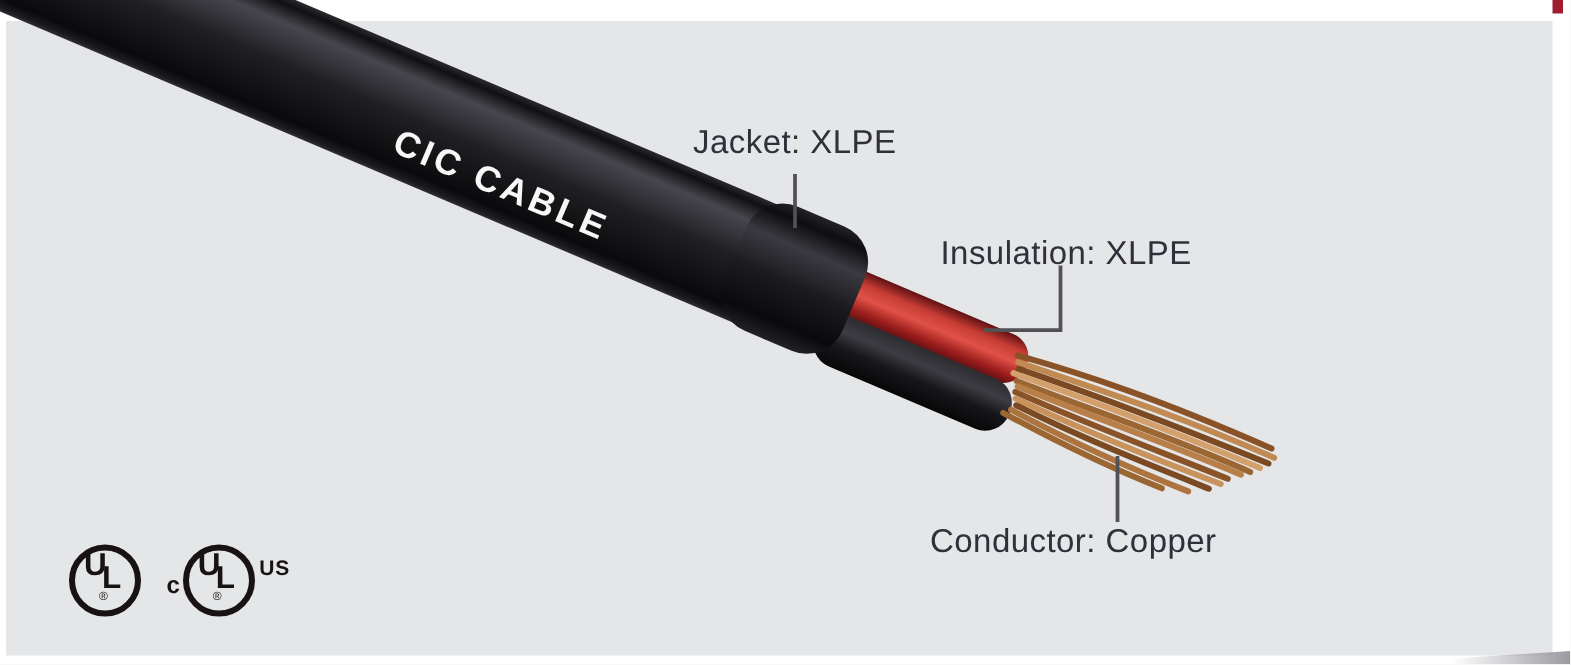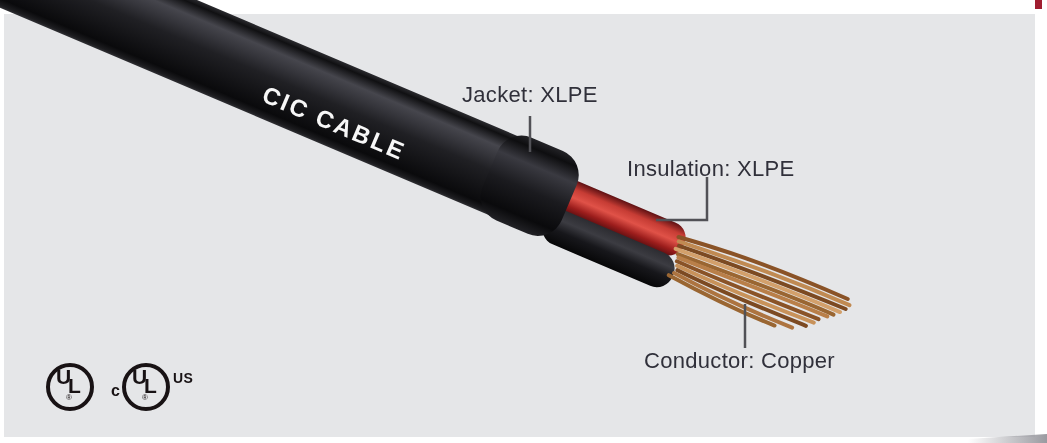--- a/index.html
+++ b/index.html
@@ -5,21 +5,21 @@
   html,body{margin:0;padding:0;background:#ffffff;}
   body{width:1047px;height:443px;position:relative;overflow:hidden;
        font-family:"Liberation Sans",sans-serif;}
   .panel{position:absolute;left:4px;top:14px;width:1031px;height:423px;
          background:#e5e6e8;z-index:0;}
   .cable-svg{position:absolute;left:0;top:0;z-index:1;pointer-events:none;}
   .callout-label{position:absolute;z-index:2;font-size:22px;font-weight:500;
                  color:#30303a;letter-spacing:0.3px;white-space:nowrap;text-align:right;}
   .label-jacket{left:462px;top:82px;}
   .label-insulation{left:627px;top:156px;}
-  .label-conductor{left:644px;top:348px;}
+  .label-conductor{left:620px;top:348px;}
 
   .corner-tab{position:absolute;left:1035px;top:0;width:7px;height:9px;
               background:#a01d30;z-index:2;}
   .page-curl{position:absolute;left:968px;top:434px;width:79px;height:9px;z-index:2;
              background:linear-gradient(to right, rgba(154,154,160,0), #9a9aa0);
              clip-path:polygon(0 55%,100% 0,100% 100%,0 100%);}
 
   .cert-marks{position:absolute;left:46px;top:363px;display:flex;
               align-items:flex-start;z-index:2;color:#181214;}
   .badge{width:40px;height:40px;border:4.5px solid #181214;border-radius:50%;

